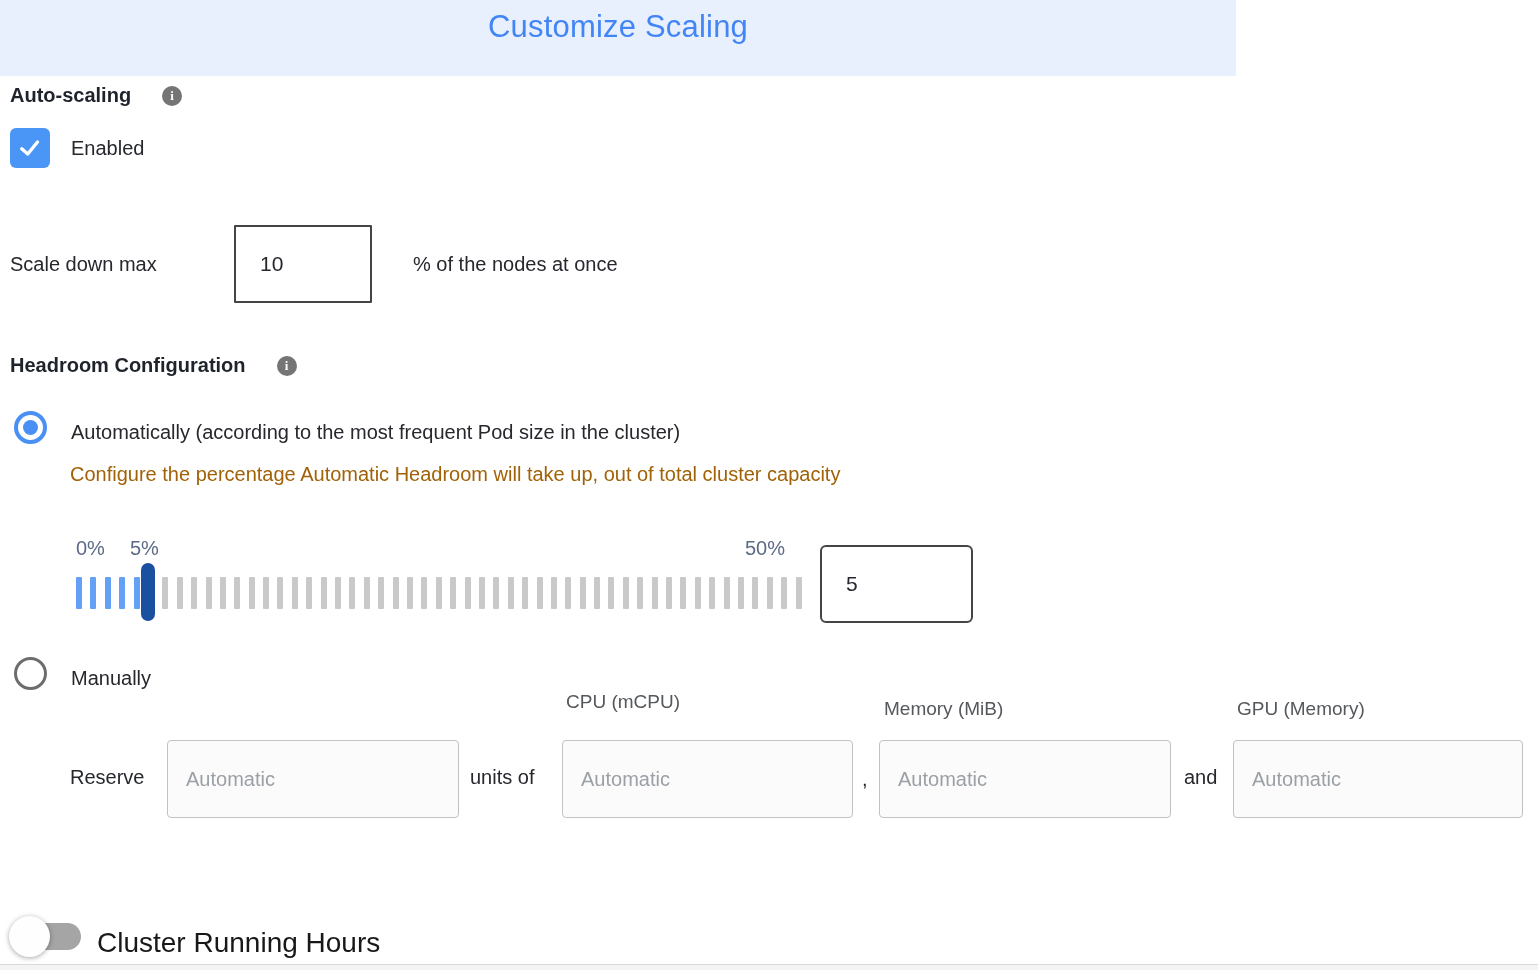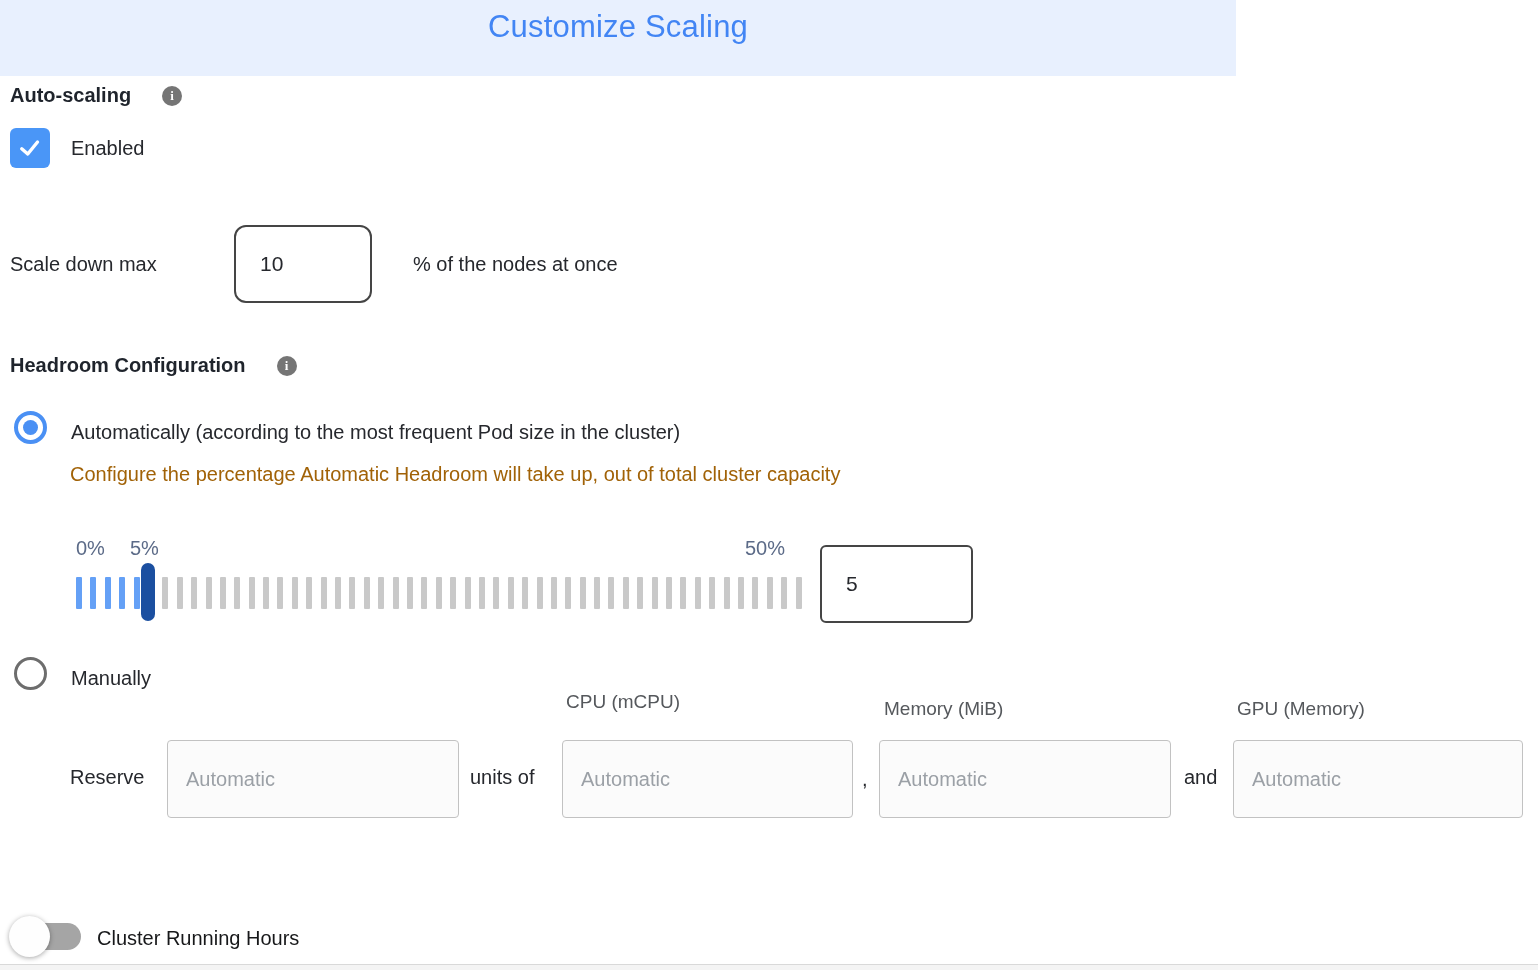--- a/index.html
+++ b/index.html
@@ -44,21 +44,21 @@
     display: flex; align-items: center; justify-content: center; cursor: pointer;
   }
   .checkbox svg { width: 30px; height: 30px; }
   .checkbox-row .cb-label { margin-left: 21px; font-size: 20px; color: #26282d; text-align: center; }
 
   
   .scale-row { display: flex; align-items: center; font-size: 20px; }
   .scale-row .lead { width: 185px; }
   .value-input {
     width: 138px; height: 78px;
-    border: 2px solid #454545; border-radius: 12px; background: #ffffff;
+    border: 2px solid #454545; border-radius: 1px; background: #ffffff;
     font-family: "Liberation Sans", sans-serif;
     font-size: 21px; color: #26282d; padding-left: 24px; outline: none;
   }
   .scale-row .suffix { margin-left: 2px; }
 
   
   .radio-row { display: flex; align-items: flex-end; }
   .radio-outer {
     width: 33px; height: 33px; border-radius: 50%; cursor: pointer;
     display: flex; align-items: center; justify-content: center; flex: 0 0 auto;
@@ -100,21 +100,21 @@
   
   .toggle-track {
     position: absolute; left: 13px; top: 923px; width: 68px; height: 27px;
     border-radius: 14px; background: #a5a5a5; cursor: pointer;
   }
   .toggle-knob {
     position: absolute; left: 9px; top: 916px; width: 41px; height: 41px;
     border-radius: 50%; background: #fefefe;
     box-shadow: 0 1px 5px rgba(0,0,0,0.35); cursor: pointer;
   }
-  .toggle-label { position: absolute; left: 97px; top: 927px; font-size: 20px; color: #17181a; }
+  .toggle-label { position: absolute; left: 97px; top: 927px; font-size: 28px; color: #17181a; }
 
   .bottom-divider { position: absolute; left: 0; top: 964px; width: 1538px; height: 1px; background: #d9d9d9; }
   .bottom-strip { position: absolute; left: 0; top: 965px; width: 1538px; height: 5px; background: #f4f4f4; }
 </style>
 </head>
 <body>
 
 <div class="header">
   <div class="title">Customize Scaling</div>
 </div>

